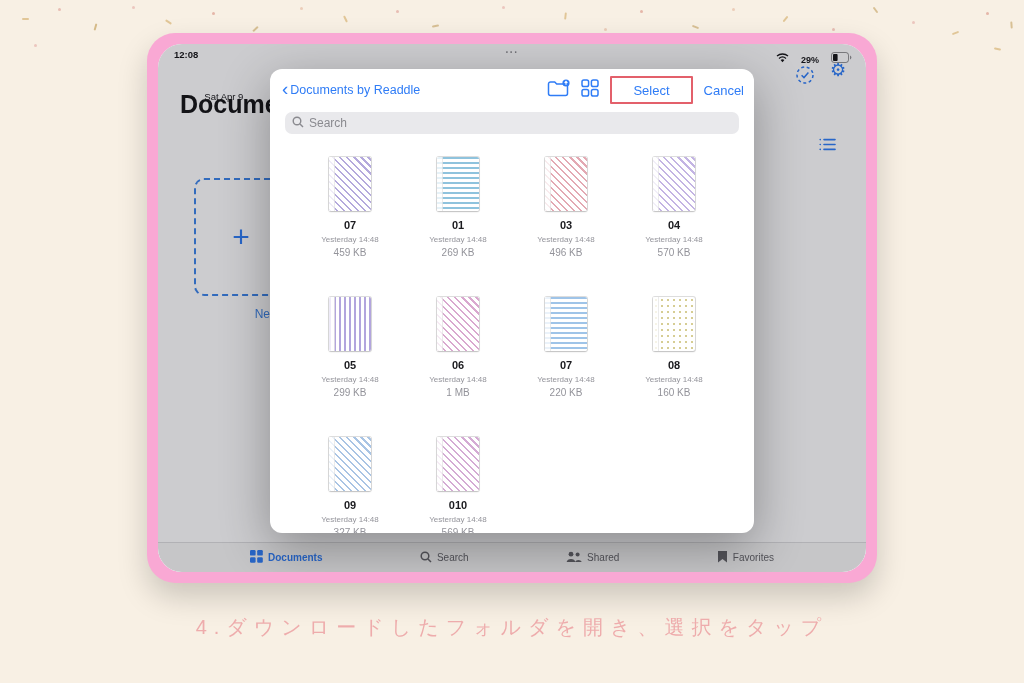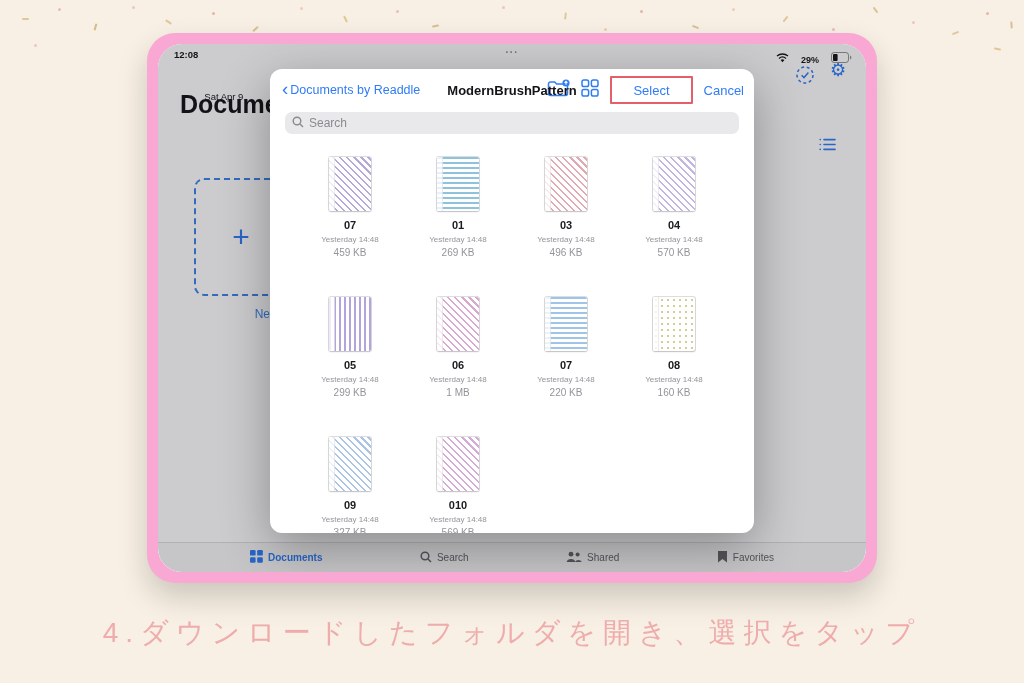--- a/index.html
+++ b/index.html
@@ -52,21 +52,21 @@
   .m-search input::placeholder { color:#8a8a8f; }
 
   .m-grid { position:absolute; left:26px; top:88px; display:grid; grid-template-columns:repeat(4,108px); grid-auto-rows:140px; }
   .file-cell { display:flex; flex-direction:column; align-items:center; cursor:pointer; }
   .thumb { width:42px; height:54px; border-radius:2px; position:relative; background:#fff; box-shadow:0 0 0 1px rgba(0,0,0,.13), 0 1px 2px rgba(0,0,0,.14); }
   .thumb::before { content:""; position:absolute; left:0; top:0; bottom:0; width:5px; background:rgba(255,255,255,.78); border-right:1px solid rgba(0,0,0,.08); }
   .file-name { margin-top:8px; font-size:11px; font-weight:600; color:#1b1b1f; }
   .file-date { margin-top:4px; font-size:8px; color:#93939a; }
   .file-size { margin-top:3px; font-size:10px; color:#93939a; }
 
-  .caption { position:absolute; left:0; right:0; top:614px; text-align:center; font-size:28px; letter-spacing:7px; color:#eeacac; font-weight:500; }
+  .caption { position:absolute; left:0; right:0; top:614px; text-align:center; font-size:20px; letter-spacing:7px; color:#eeacac; font-weight:500; }
 </style>
 </head>
 <body>
 
 <div class="stage">
 
   <div id="confetti">
       <span class="cfl" style="left: 22px; top: 18px; background: rgb(217, 184, 126); width: 7px; height: 2px; transform: rotate(0deg);"></span>
       <span class="cf" style="left: 58px; top: 8px; background: rgb(228, 176, 166); width: 3px; height: 3px;"></span>
       <span class="cfl" style="left: 92px; top: 26px; background: rgb(201, 168, 106); width: 7px; height: 2px; transform: rotate(106deg);"></span>
@@ -202,21 +202,20 @@
       </div>
 
       <div class="dim"></div>
 
       <div class="modal">
         <div class="m-header">
           <div class="m-back">
             <span class="chev">‹</span>
             <span>Documents by Readdle</span>
           </div>
-          <div class="m-title">ModernBrushPattern</div>
           <div class="m-right">
             <span>
               <svg width="23" height="19" viewBox="0 0 23 19">
                   <path d="M1.5 5 a2 2 0 0 1 2-2 h4.2 l2 2 h8.8 a2 2 0 0 1 2 2 v7.6 a2 2 0 0 1 -2 2 h-15 a2 2 0 0 1 -2-2 z" fill="none" stroke="#2f7cf6" stroke-width="1.5"></path>
                   <circle cx="19" cy="4" r="3.6" fill="#2f7cf6"></circle>
                   <path d="M19 5.8 v-3.4 M17.6 3.8 l1.4-1.4 1.4 1.4" stroke="#fff" stroke-width="1.1" fill="none"></path>
                 </svg>
             </span>
             <span>
               <svg width="18" height="18" viewBox="0 0 18 18">

